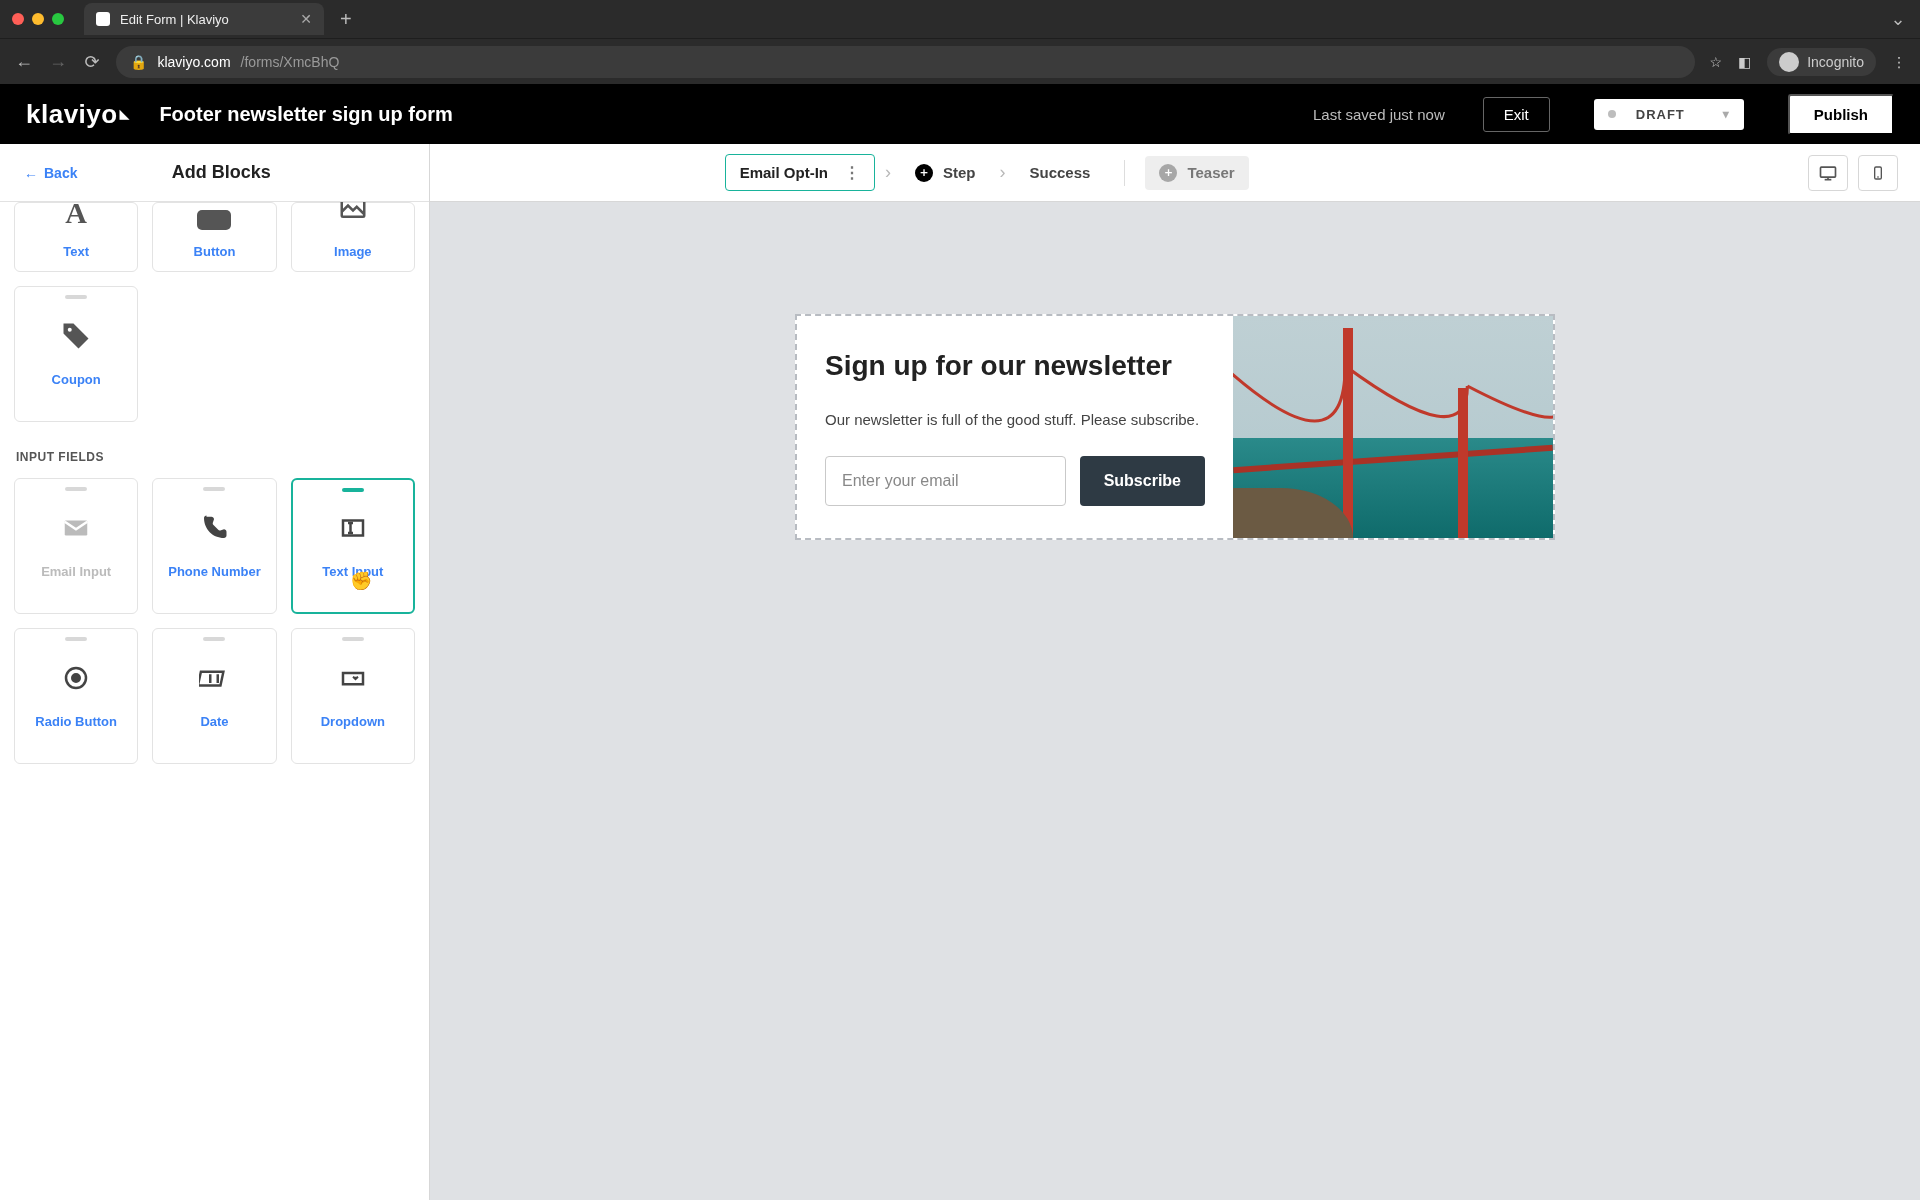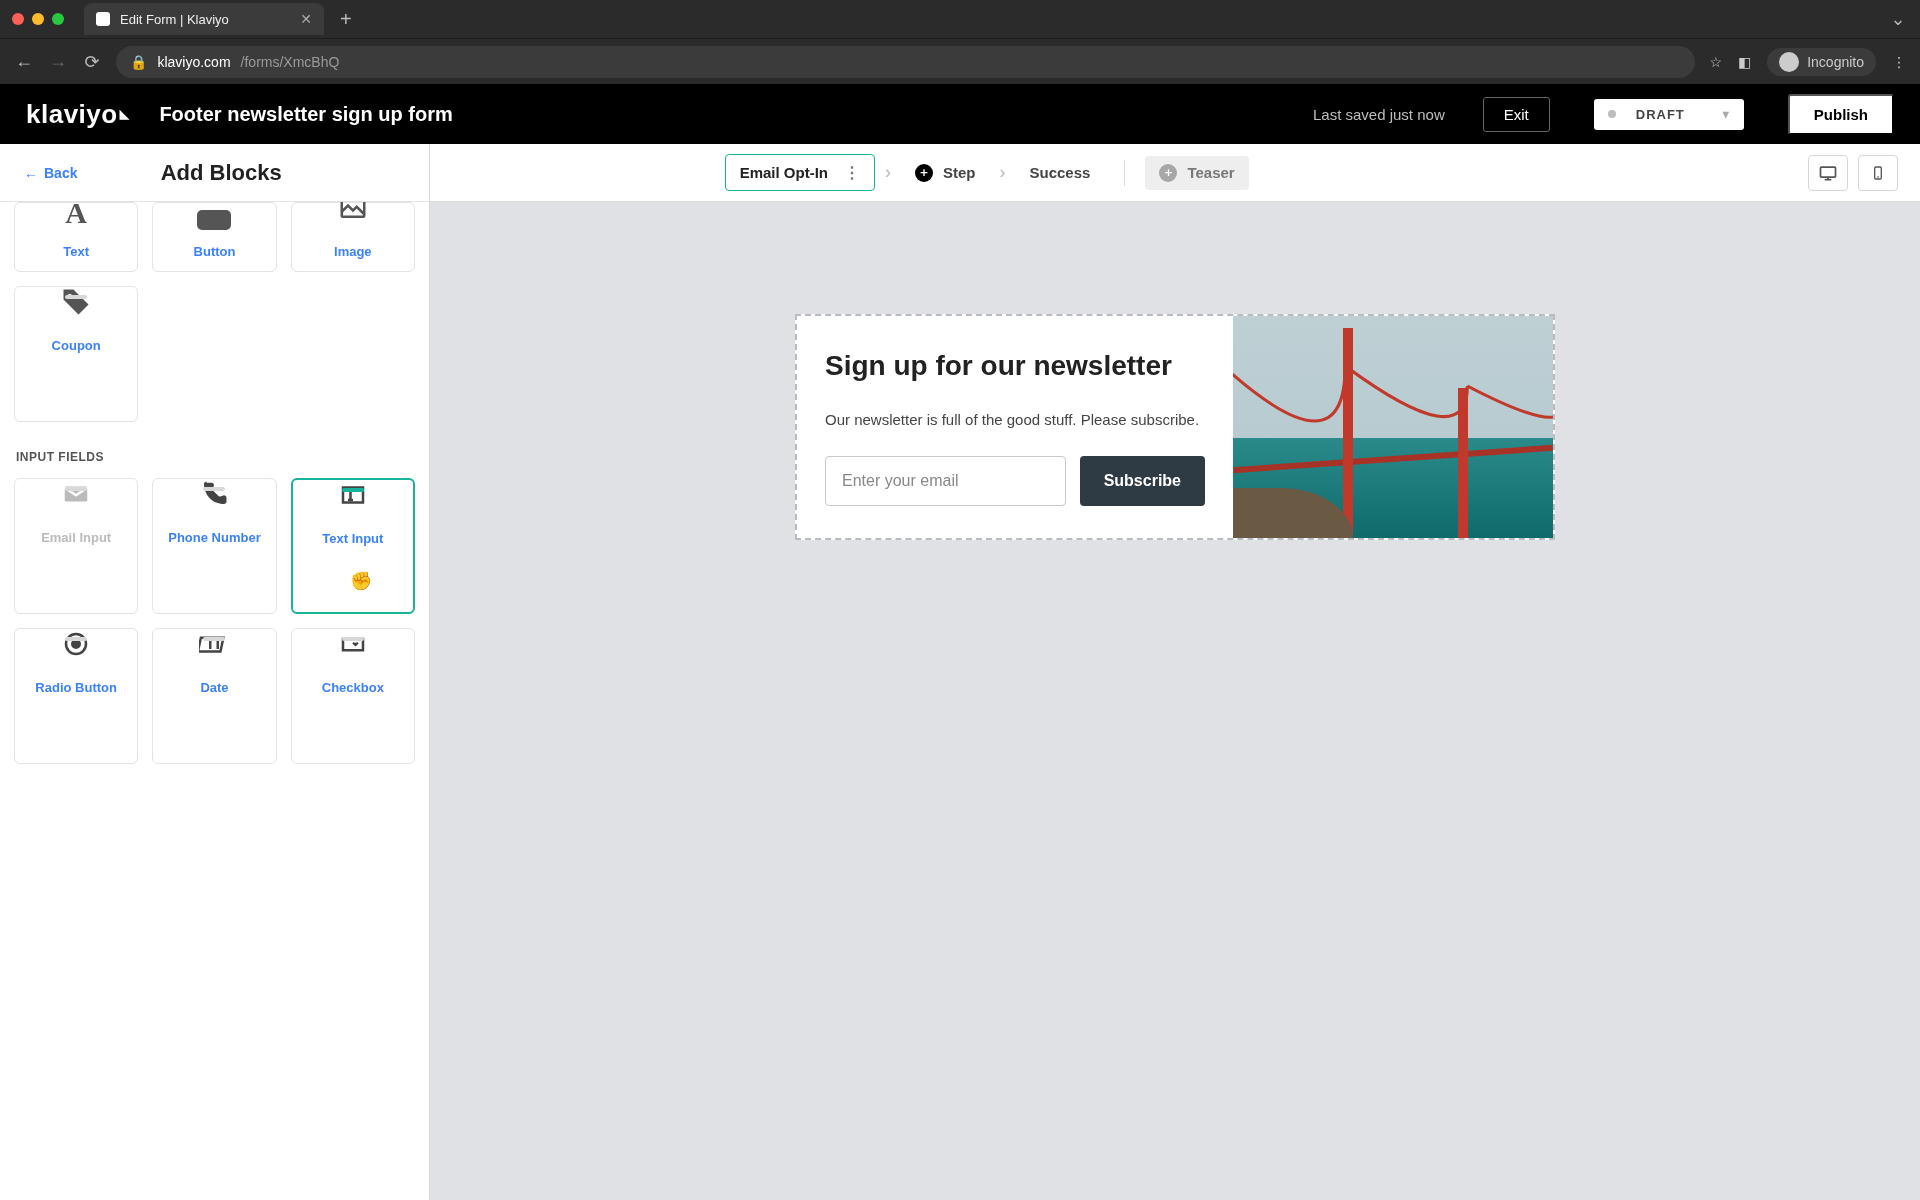--- a/index.html
+++ b/index.html
@@ -121,31 +121,32 @@
   }
   .sidebar-header {
     height: 58px;
     display: flex;
     align-items: center;
     padding: 0 24px;
     gap: 20px;
     border-bottom: 1px solid #e2e2e2;
   }
   .back-link { color: #3b82f6; font-size: 14px; font-weight: 600; display:flex; align-items:center; gap:6px;}
-  .sidebar-title { flex:1; text-align:center; font-size: 22px; font-weight: 700; margin-left:-60px;}
+  .sidebar-title { flex:1; text-align:center; font-size: 18px; font-weight: 700; margin-left:-60px;}
   .sidebar-body { padding: 0 14px 20px; overflow-y: auto; }
 
   .block-grid { display: grid; grid-template-columns: repeat(3, 1fr); gap: 14px; margin-top: 0; }
   .block-card {
     border: 1px solid #e3e3e3;
     border-radius: 6px;
     height: 130px;
     display: flex;
     flex-direction: column;
     align-items: center;
+    justify-content: center;
     gap: 14px;
     position: relative;
     background: #fff;
   }
   .block-card.tall { height: 136px; }
   .block-card.partial { height: 70px; justify-content: flex-end; padding-bottom: 12px;}
   .block-card .grip {
     position: absolute; top: 8px;
     width: 22px; height: 4px; border-radius: 3px; background: #d8d8d8;
   }
@@ -417,21 +418,21 @@
 
         <div class="block-card tall">
           <div class="grip"></div>
           <div class="icon">
             <svg class="icon" viewBox="0 0 24 24" fill="none" stroke="#444" stroke-width="2">
                 <rect x="4" y="8" width="16" height="9"></rect>
                 <path d="M15 12l2 2 2-2" stroke-width="1.5" transform="translate(-3 -1)"></path>
                 <path d="M14 11l2 2 2-2" fill="#444" stroke="none" transform="translate(-2 0)"></path>
               </svg>
           </div>
-          <div class="label">Checkbox</div>
+          <div class="label">Dropdown</div>
         </div>
       </div>
 
     </div>
   </div>
 
   <div class="canvas-wrap">
     <div class="canvas-toolbar">
       <div class="steps">
         <div class="step-pill outlined">

